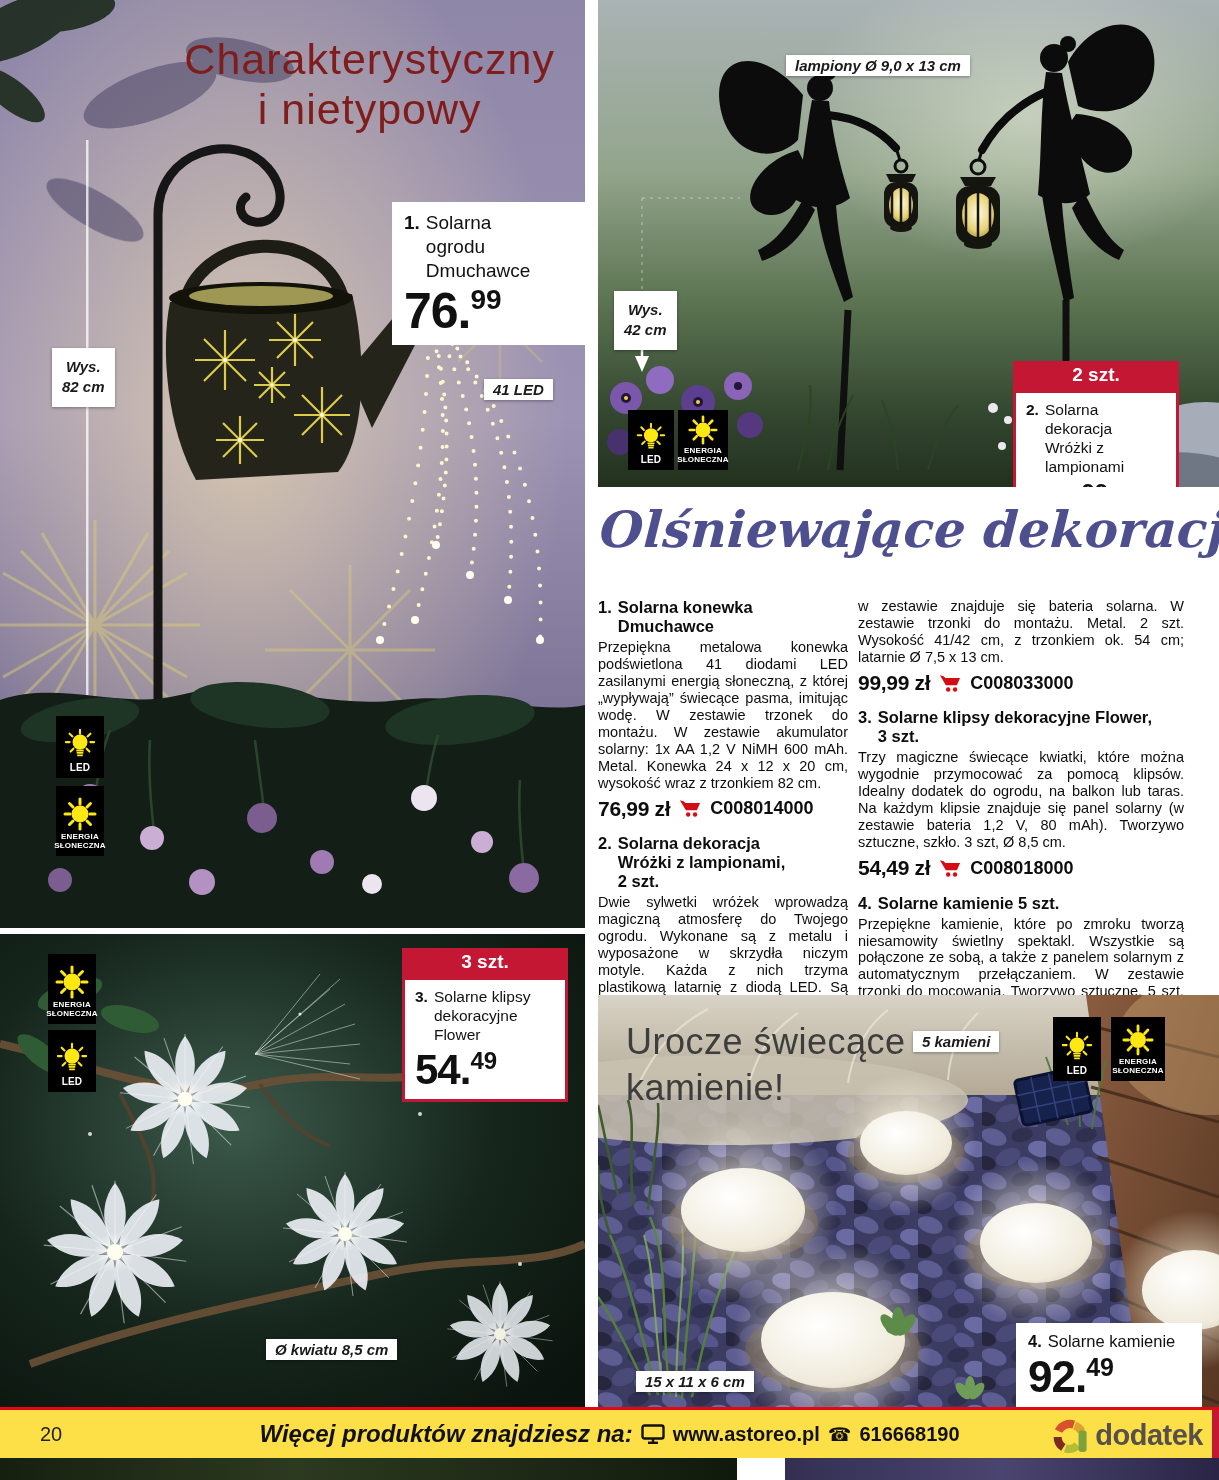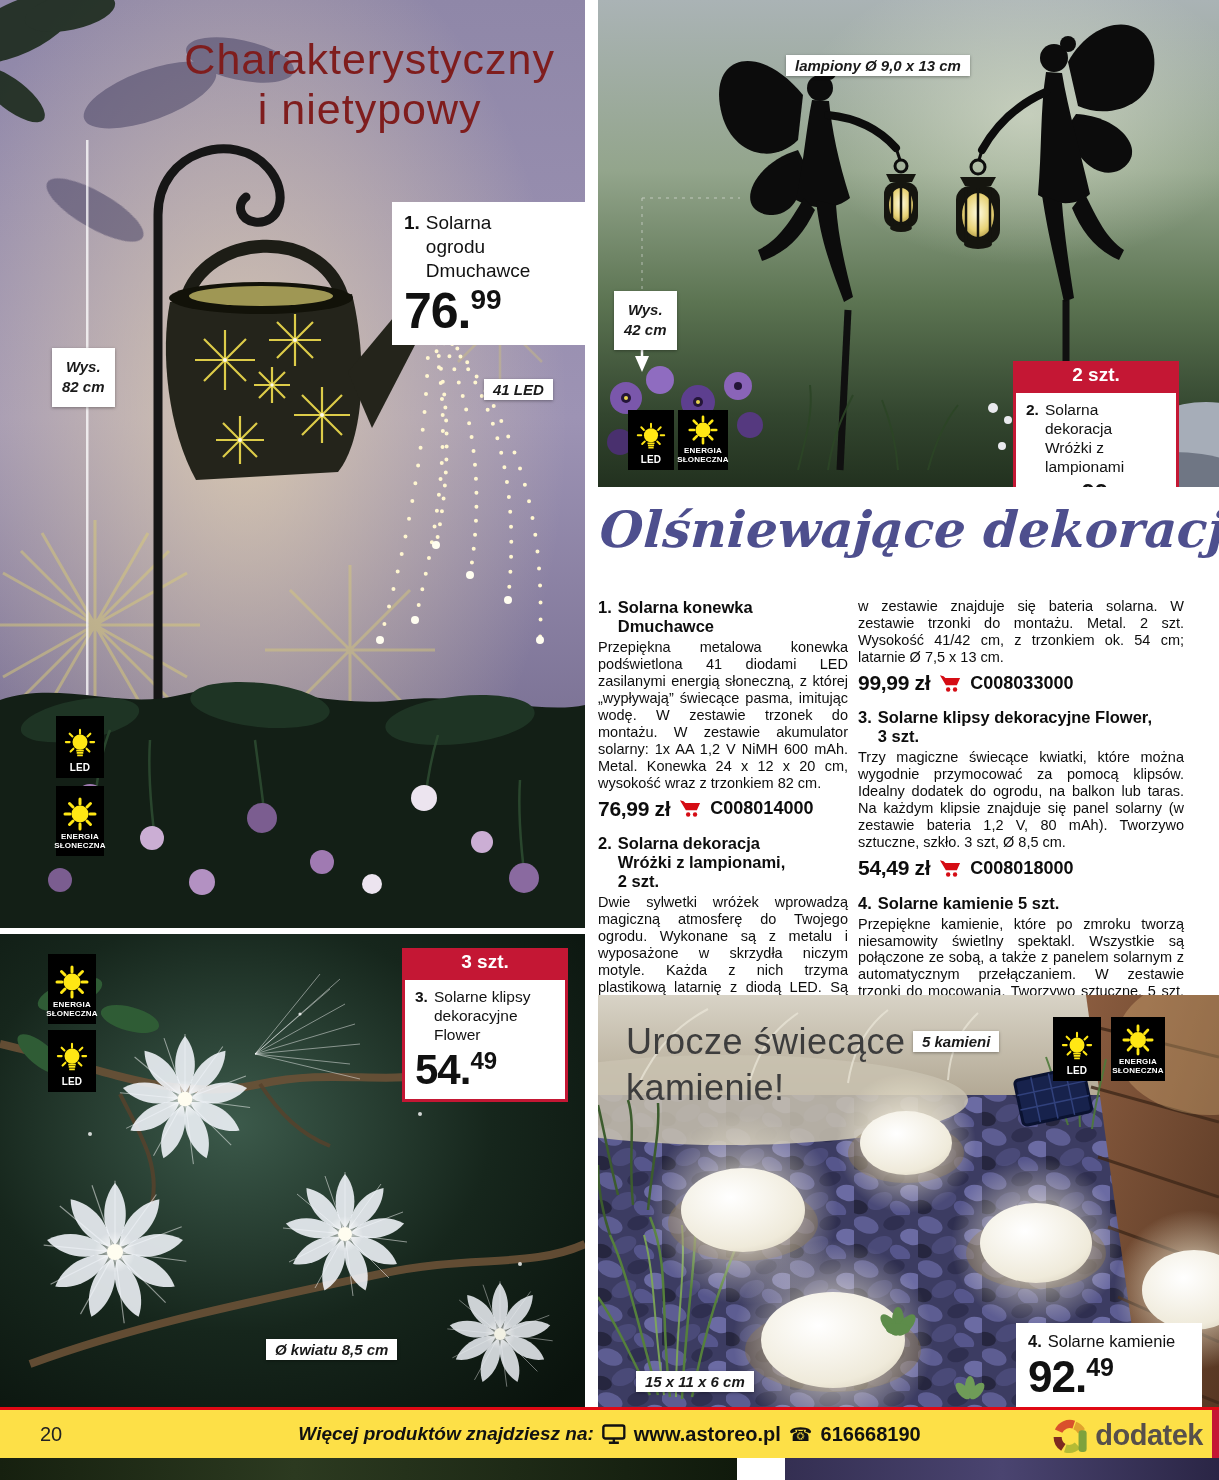--- a/index.html
+++ b/index.html
@@ -49,21 +49,21 @@
   .iprice{font-size:21px;font-weight:bold;letter-spacing:-.3px}
   .icode{font-size:18px;font-weight:bold}
   .cart{display:inline-block}
 
   
   .redline{position:absolute;left:0;top:1407px;width:1219px;height:3px;background:#e00914}
   .footer{position:absolute;left:0;top:1410px;width:1219px;height:48px;background:#fde047}
   .pageno{position:absolute;left:40px;top:13px;font-size:20px;color:#222}
   .fcenter{position:absolute;left:50%;top:0;height:48px;transform:translateX(-50%);
            display:flex;align-items:center;gap:8px;white-space:nowrap}
-  .fmore{font-style:italic;font-weight:bold;font-size:19px}
+  .fmore{font-style:italic;font-weight:bold;font-size:24px}
   .fsite,.fphone{font-weight:bold;font-size:20px}
   .brand{position:absolute;right:16px;top:5px;display:flex;align-items:center;gap:6px}
   .brandname{font-weight:bold;font-size:29px;color:#57504b;letter-spacing:-.5px}
   .redtab{position:absolute;right:0;top:1410px;width:7px;height:48px;background:#c41734}
 
   
   .strip{position:absolute;top:1458px;height:22px}
 </style>
 </head>
 <body>

